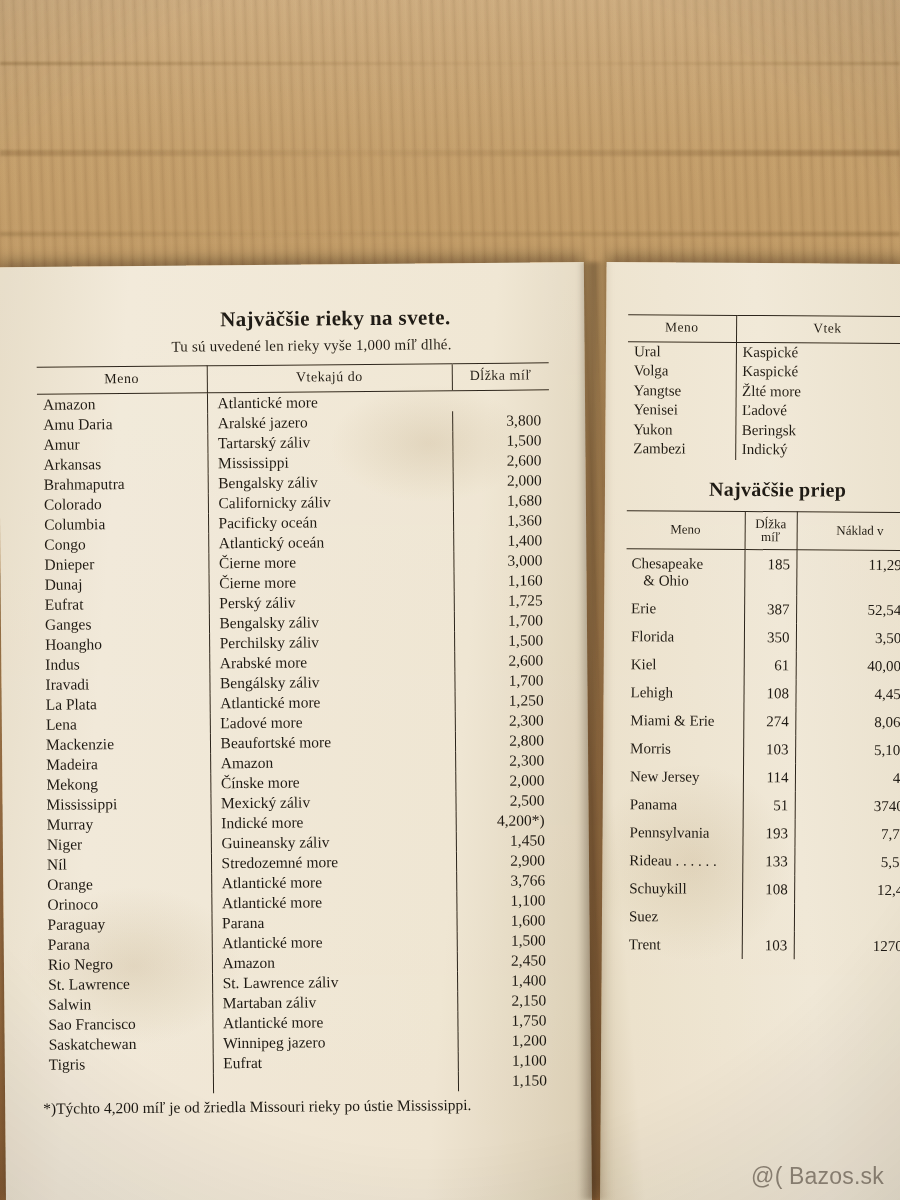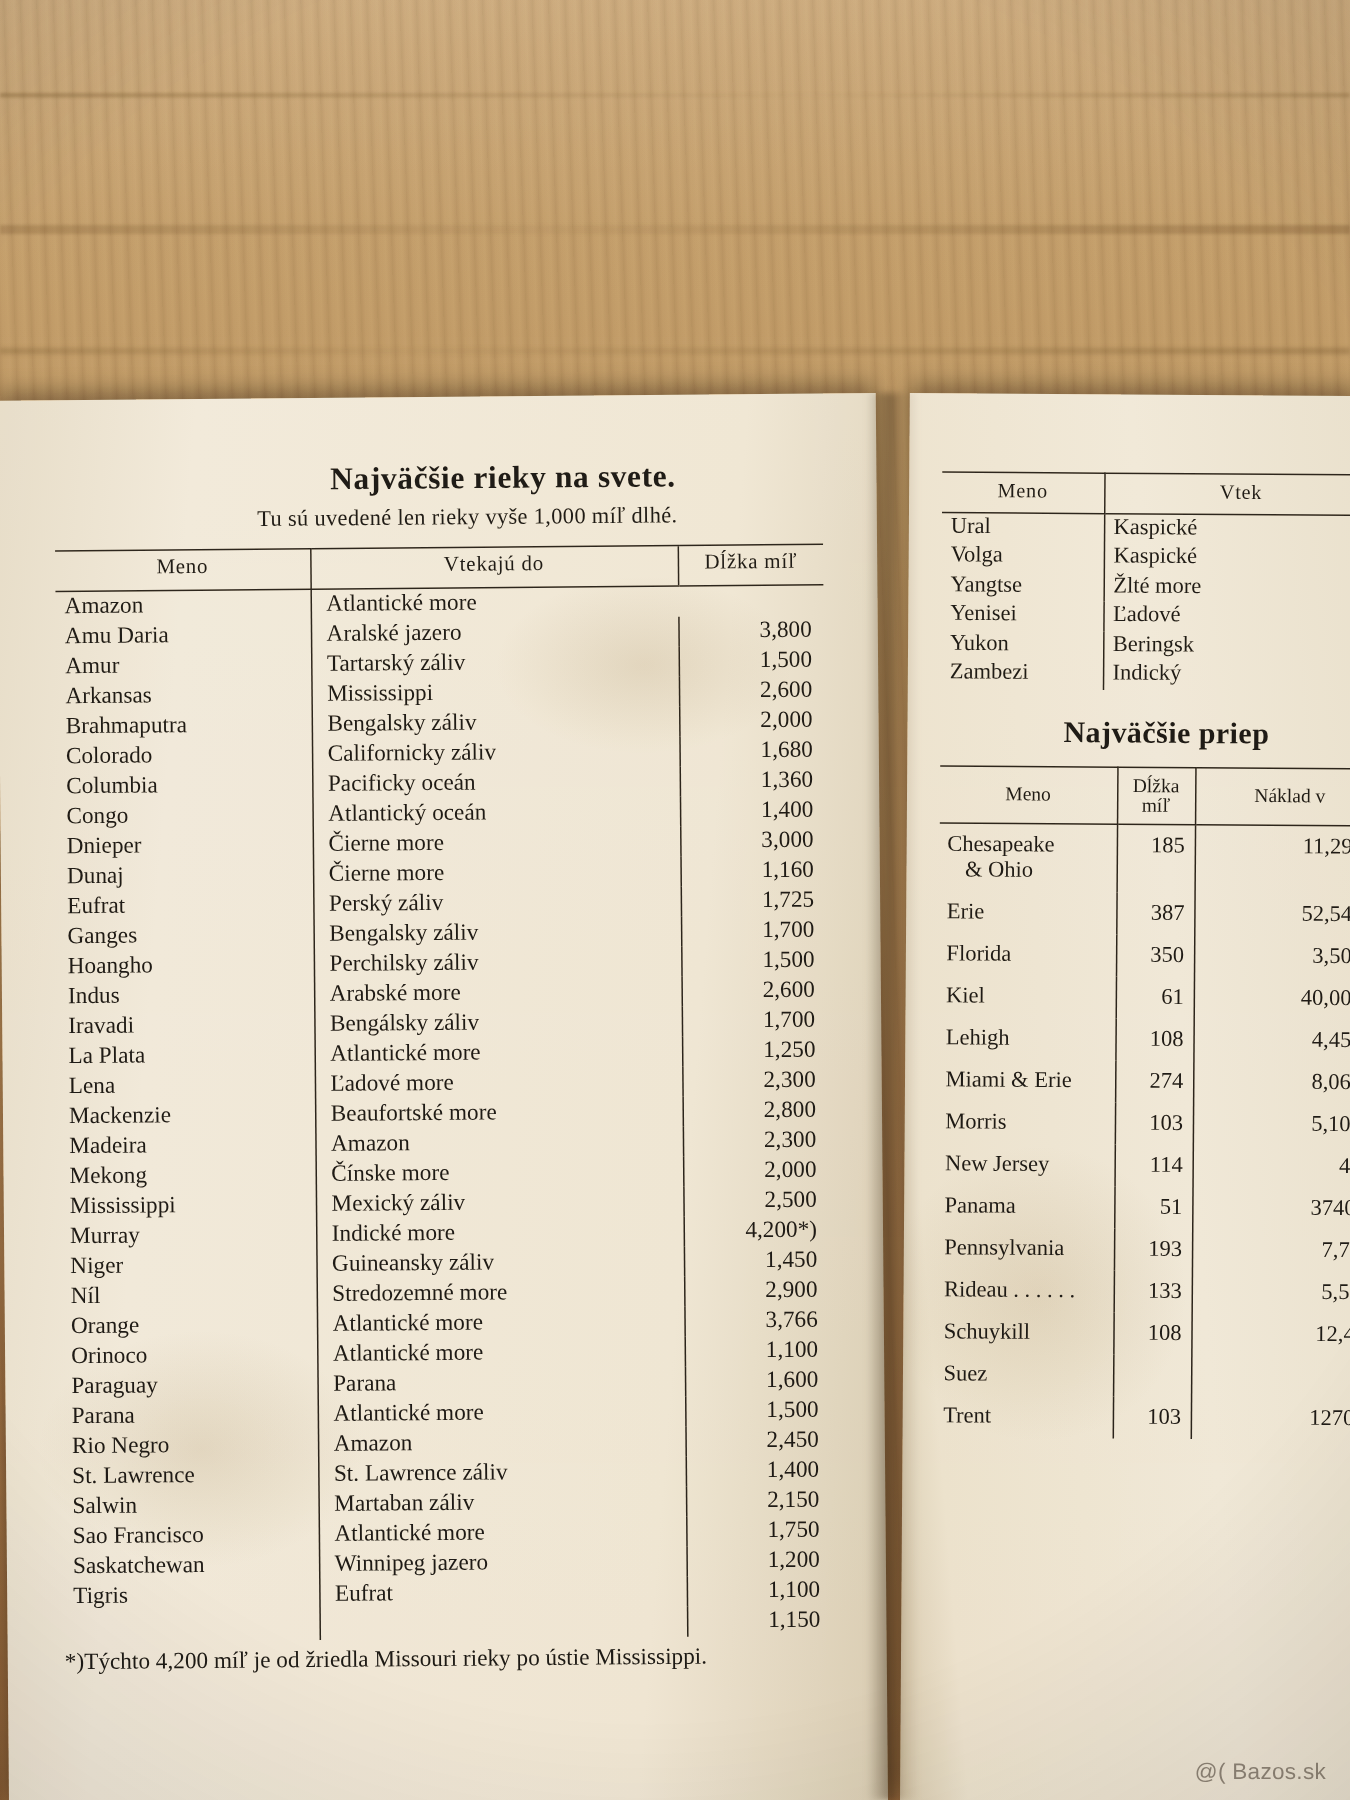--- a/index.html
+++ b/index.html
@@ -182,21 +182,21 @@
     mix-blend-mode: multiply;
   }
   #warmth {
     position:absolute; inset:0; pointer-events:none;
     background: linear-gradient(180deg, rgba(255,225,170,0.10), rgba(120,90,50,0.07));
     mix-blend-mode: overlay;
   }
   #watermark {
     position:absolute; right: 16px; bottom: 10px;
     font-family: "Liberation Sans", sans-serif;
-    font-size: 15px; color: rgba(60,50,38,0.55);
+    font-size: 23px; color: rgba(60,50,38,0.55);
     letter-spacing: 0.2px;
     z-index: 40;
   }
 </style>
 </head>
 <body>
 
 <div id="desk">
   <div class="shadowtop"></div>
   <div class="grain2"></div>

